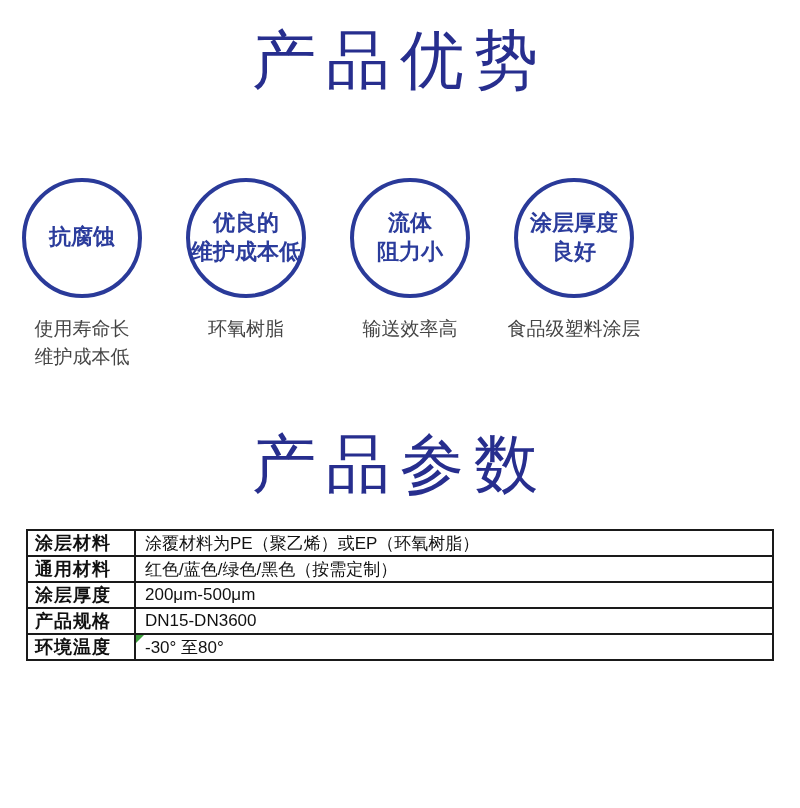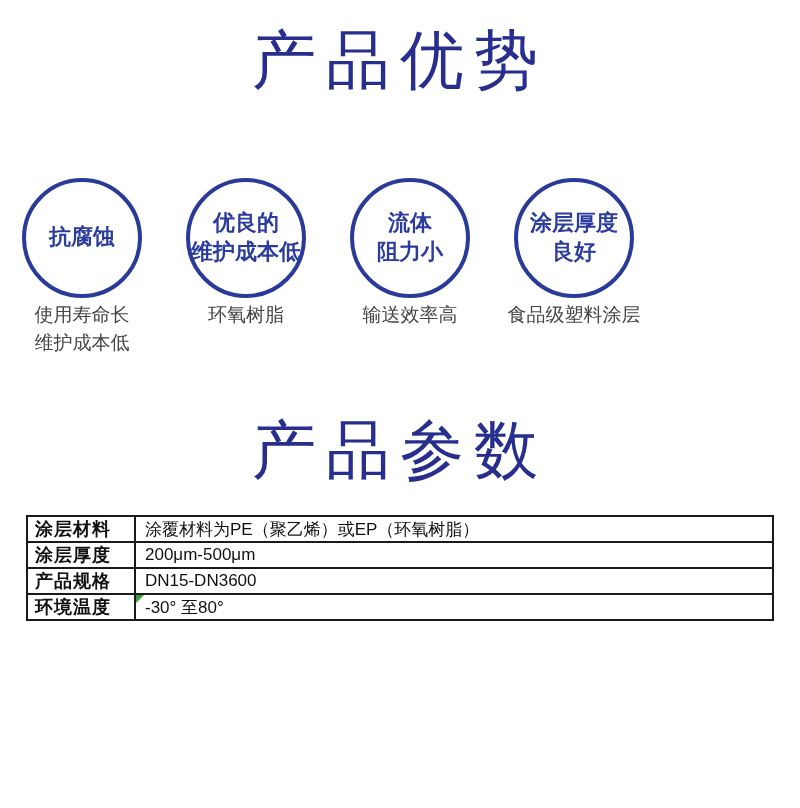--- a/index.html
+++ b/index.html
@@ -40,21 +40,21 @@
     flex-direction: column;
     align-items: center;
     justify-content: center;
     color: #2b3c9c;
     font-weight: bold;
     font-size: 22px;
     line-height: 1.3;
     text-align: center;
   }
   .adv-caption {
-    margin-top: 3px;
+    margin-top: 17px;
     color: #454545;
     font-size: 19px;
     line-height: 1.5;
     text-align: center;
     white-space: nowrap;
   }
 
   table.params {
     margin: 28px auto 0 auto;
     width: 748px;
@@ -140,20 +140,24 @@
 
 <div class="section-title title-parameters">产品参数</div>
 
 <table class="params">
   <tbody>
     <tr>
       <td class="param-label">涂层材料</td>
       <td class="param-value">涂覆材料为PE（聚乙烯）或EP（环氧树脂）</td>
     </tr>
     <tr>
+      <td class="param-label">通用材料</td>
+      <td class="param-value">红色/蓝色/绿色/黑色（按需定制）</td>
+    </tr>
+    <tr>
       <td class="param-label">涂层厚度</td>
       <td class="param-value">200μm-500μm</td>
     </tr>
     <tr>
       <td class="param-label">产品规格</td>
       <td class="param-value">DN15-DN3600</td>
     </tr>
     <tr>
       <td class="param-label">环境温度</td>
       <td class="param-value">

